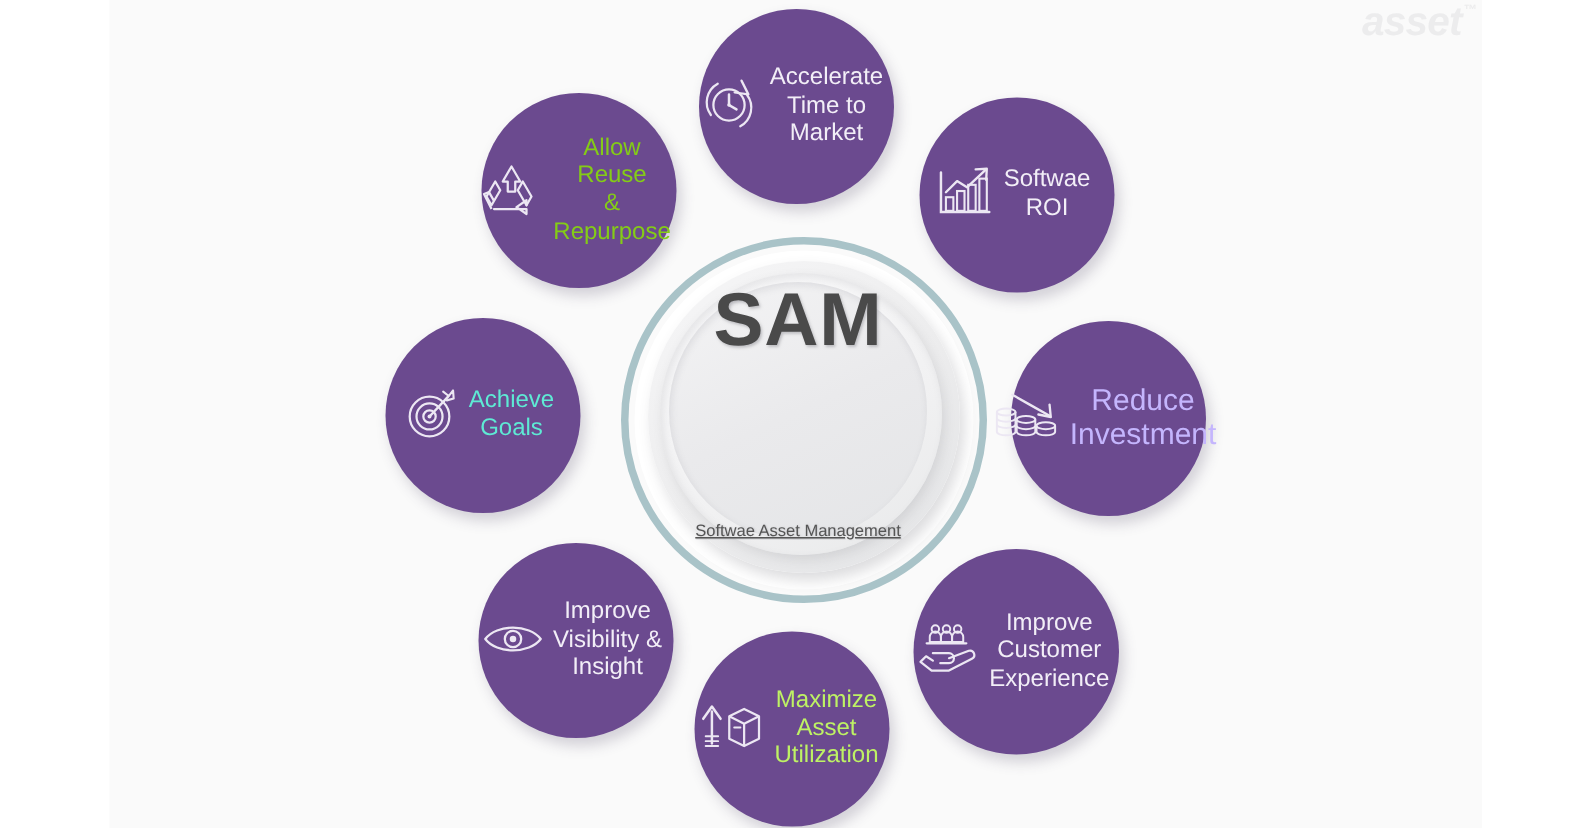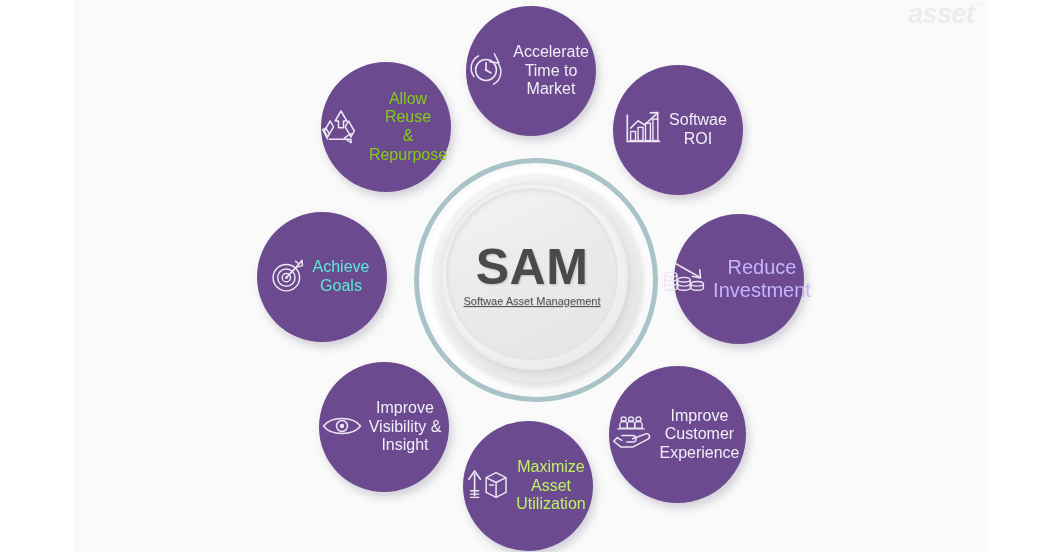--- a/index.html
+++ b/index.html
@@ -88,21 +88,21 @@
   .hub-disc-inner {
     position: absolute;
     left: 32px; top: 30px;
     width: 172px; height: 172px;
     border-radius: 50%;
     background: linear-gradient(155deg, #f4f4f5 0%, #eaeaec 50%, #e4e5e7 100%);
     box-shadow: inset 1px 2px 5px rgba(120,120,130,0.16);
     display: flex;
     flex-direction: column;
     align-items: center;
-    justify-content: center;
+    justify-content: space-between;
   }
   #hub-title {
     font-size: 50px;
     font-weight: bold;
     color: #4a4a4a;
     letter-spacing: 0.5px;
     line-height: 50px;
     text-shadow: 1px 1px 2px rgba(150,150,155,0.55);
   }
   #hub-subtitle {

